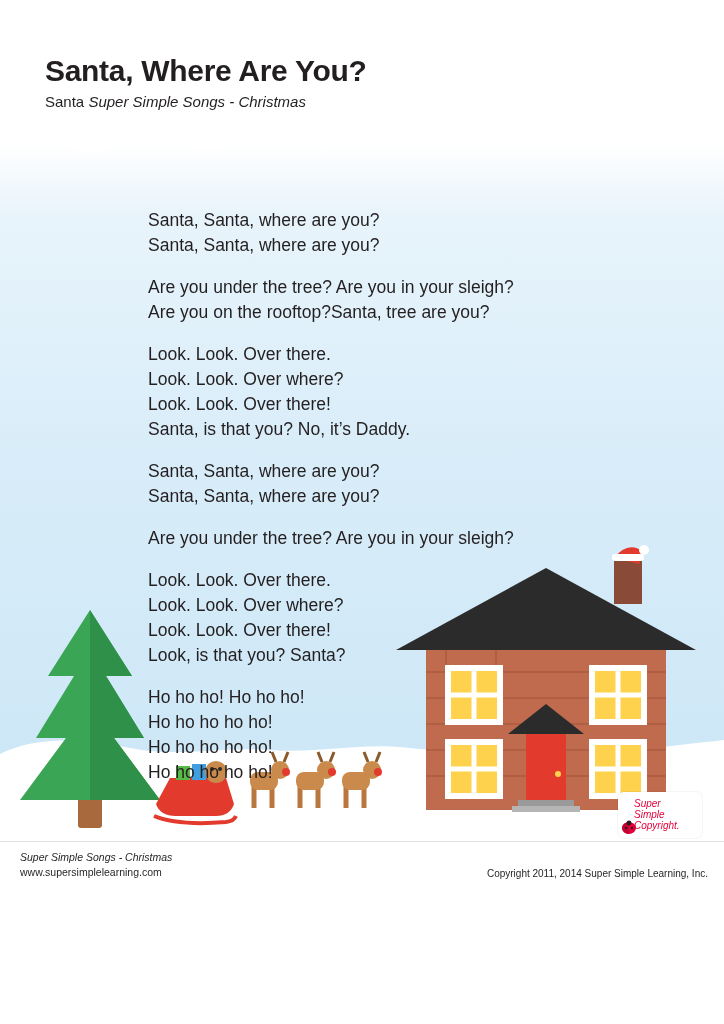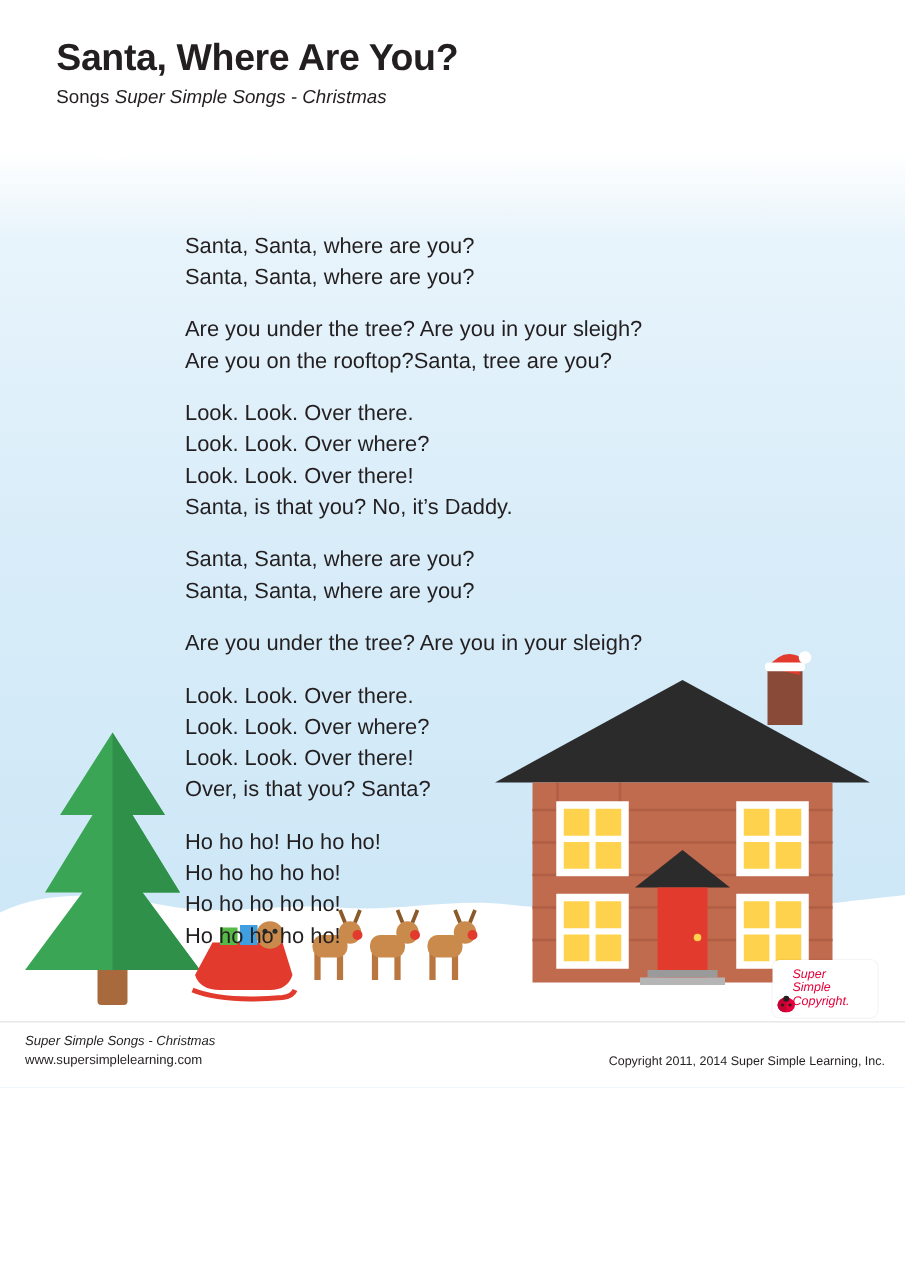--- a/index.html
+++ b/index.html
@@ -12,20 +12,21 @@
     font-family: "Liberation Sans", sans-serif;
     background: #ffffff;
     overflow: hidden;
   }
   .page {
     position: relative;
     width: 724px;
     height: 870px;
     background: #ffffff;
     overflow: hidden;
+    margin-top: 24px;
   }
 
   
   .sky {
     position: absolute;
     left: 0; top: 0;
     width: 724px;
     height: 1024px;
     background: linear-gradient(to bottom, #ffffff 0px, #ffffff 120px, #e8f4fb 190px, #d9edf9 420px, #cfe8f7 700px, #c9e5f6 860px, #eaf6fc 900px, #f6fbfe 1024px);
   }
@@ -169,21 +170,21 @@
   <svg class="cloud-band" viewBox="0 0 744 160" preserveAspectRatio="none">
     <path d="M0,0 L744,0 L744,96 C716,96 706,112 684,112 C662,112 652,100 630,100 C606,100 596,118 570,118
              C546,118 538,104 514,104 C490,104 480,122 454,122 C430,122 420,106 396,106
              C372,106 362,124 336,124 C312,124 302,108 278,108 C254,108 244,126 218,126
              C194,126 184,110 160,110 C136,110 126,128 100,128 C76,128 66,112 42,112
              C22,112 12,124 0,124 Z" fill="#ffffff"></path>
   </svg>
 
   <div class="header">
     <h1 class="title">Santa, Where Are You?</h1>
-    <p class="subtitle"><span>Songs </span><span class="em">Super Simple Songs - Christmas</span></p>
+    <p class="subtitle"><span>Santa </span><span class="em">Super Simple Songs - Christmas</span></p>
   </div>
 
   <svg class="snow-ground" viewBox="0 0 724 180" preserveAspectRatio="none">
     <path d="M0,92 C40,72 90,78 130,86 C180,96 220,84 270,88 C320,92 360,80 410,86
              C460,92 500,82 550,88 C600,94 650,86 724,78 L724,180 L0,180 Z" fill="#ffffff"></path>
     <path d="M0,120 C60,108 120,116 190,120 C260,124 320,114 390,118 C470,122 540,114 610,118
              C660,121 700,126 724,124 L724,180 L0,180 Z" fill="#ffffff"></path>
   </svg>
 
   <svg class="art tree-art" width="160" height="230" viewBox="0 0 160 230">
@@ -295,21 +296,21 @@
         <div class="line">Santa, Santa, where are you?</div>
         <div class="line">Santa, Santa, where are you?</div>
       </div>
       <div class="stanza">
         <div class="line">Are you under the tree? Are you in your sleigh?</div>
       </div>
       <div class="stanza">
         <div class="line">Look. Look. Over there.</div>
         <div class="line">Look. Look. Over where?</div>
         <div class="line">Look. Look. Over there!</div>
-        <div class="line">Over, is that you? Santa?</div>
+        <div class="line">Look, is that you? Santa?</div>
       </div>
       <div class="stanza">
         <div class="line">Ho ho ho! Ho ho ho!</div>
         <div class="line">Ho ho ho ho ho!</div>
         <div class="line">Ho ho ho ho ho!</div>
         <div class="line">Ho ho ho ho ho!</div>
       </div>
     </div>
 
   <div class="logo">

